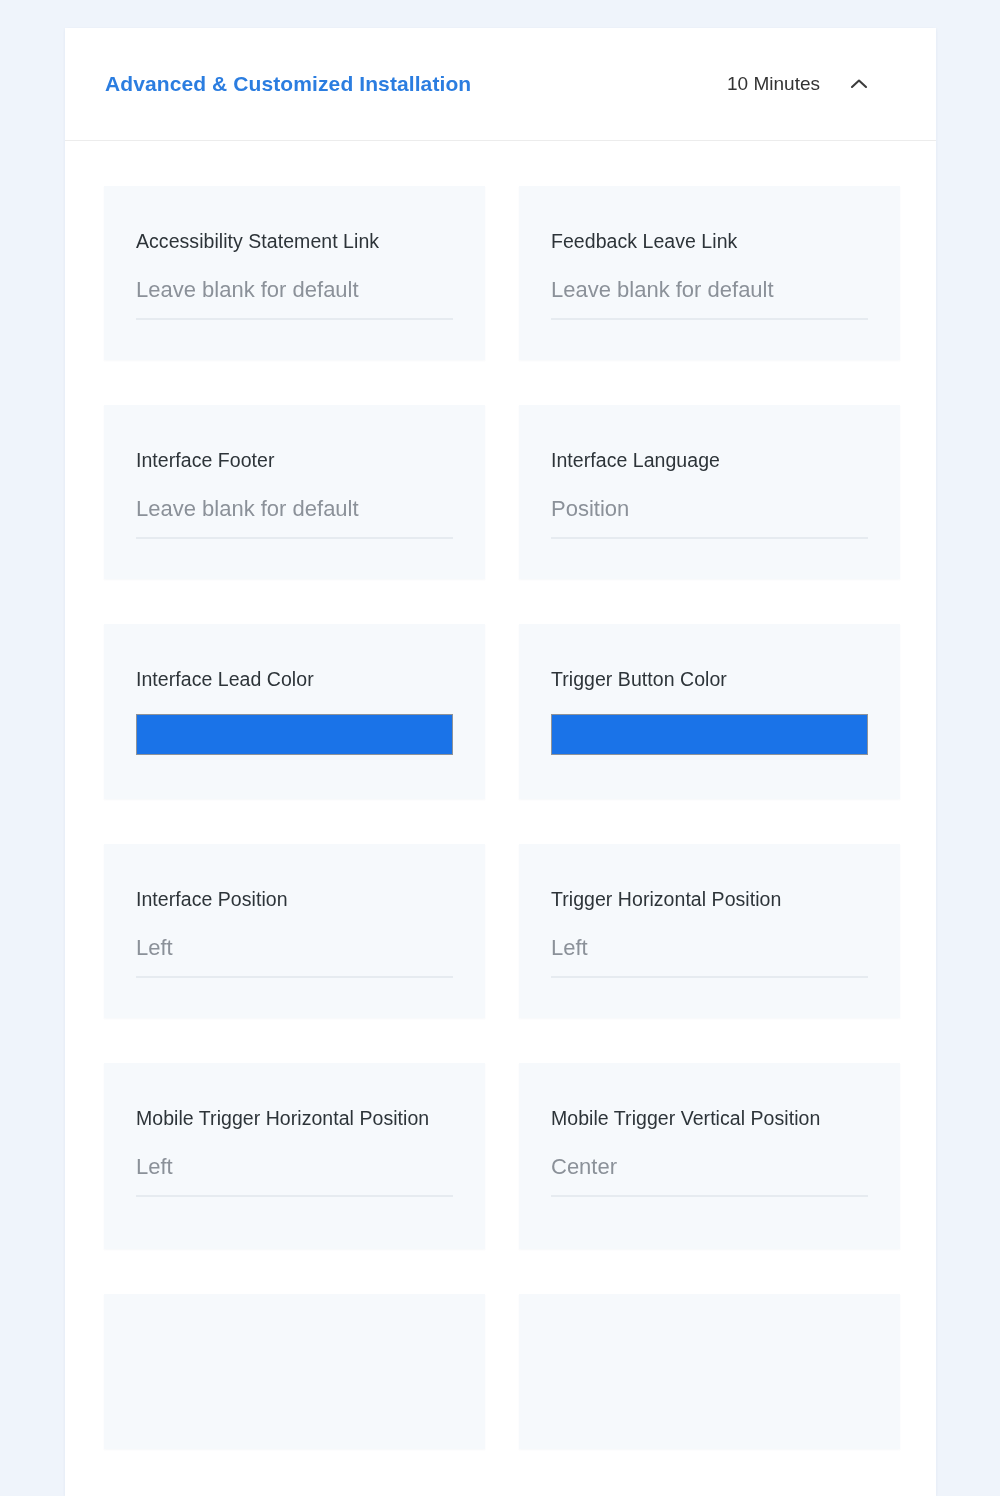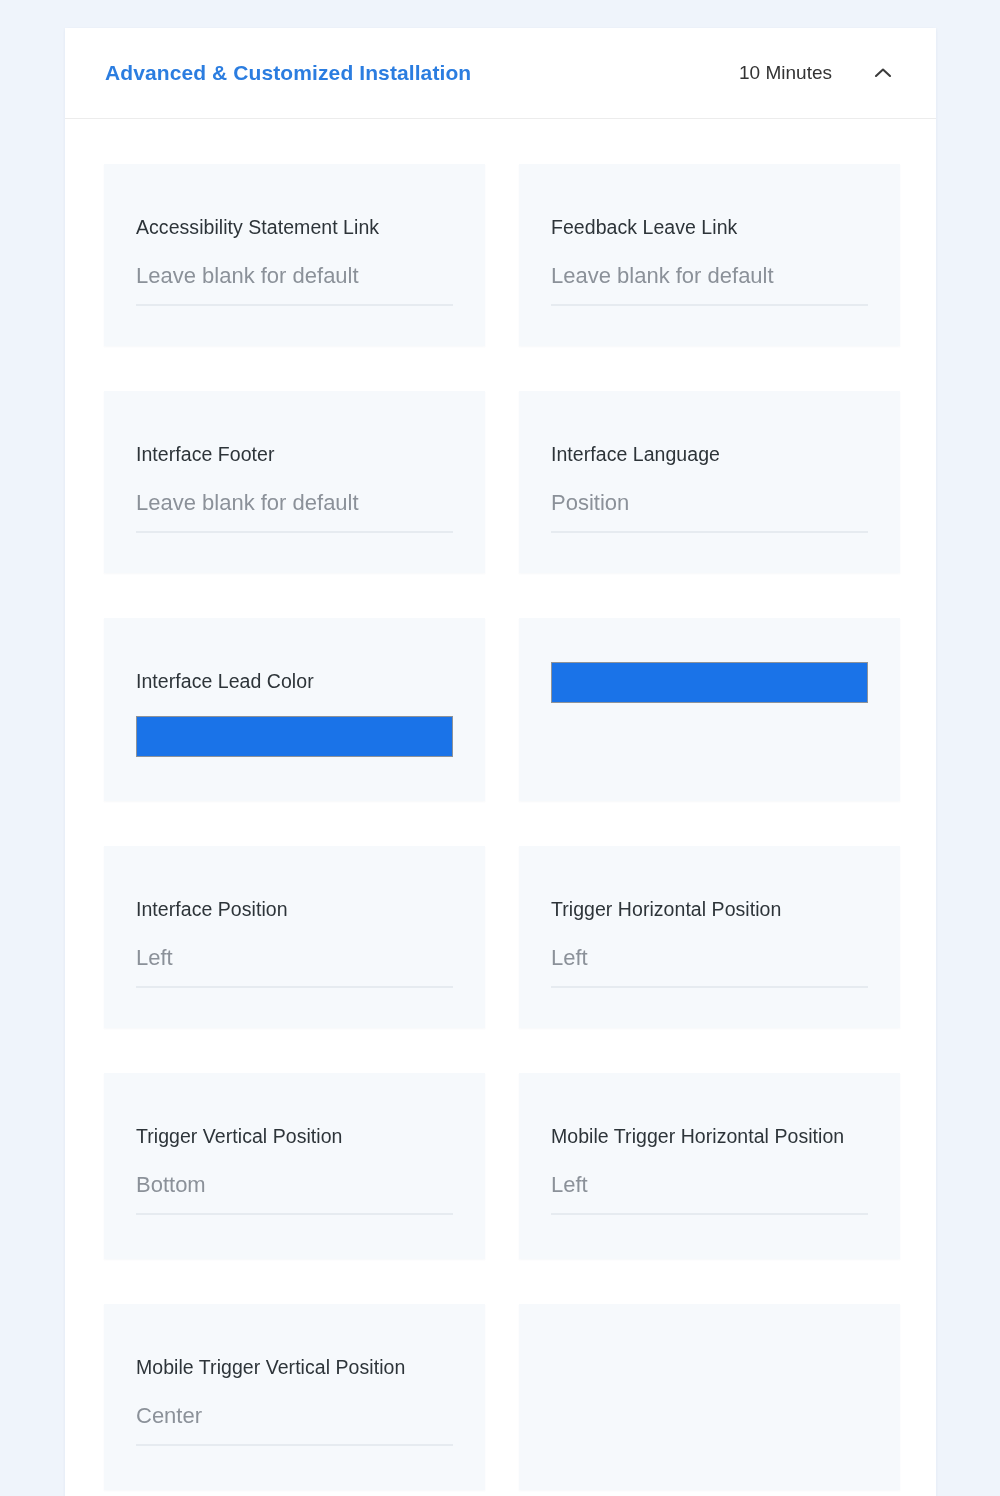--- a/index.html
+++ b/index.html
@@ -29,40 +29,40 @@
     width: 871px;
     min-height: 1468px;
     background: #ffffff;
     box-shadow: 0 1px 3px rgba(30, 60, 110, 0.07);
     overflow: hidden;
   }
 
   
   .panel-header {
     position: relative;
-    height: 91px;
+    height: 113px;
     border-bottom: 1px solid #ececec;
     display: flex;
     align-items: center;
     justify-content: space-between;
-    padding: 0 40px 0 40px;
+    padding: 0 64px 0 40px;
     box-sizing: border-box;
     background: #fff;
   }
   .panel-title {
     font-size: 21px;
     font-weight: bold;
     color: #2b7de0;
     letter-spacing: 0.1px;
     white-space: nowrap;
   }
   .header-right {
     display: flex;
     align-items: center;
-    gap: 38px;
+    gap: 26px;
   }
   .duration {
     font-size: 19px;
     color: #333333;
     white-space: nowrap;
   }
   .chevron {
     display: block;
     width: 26px;
     height: 26px;
@@ -91,21 +91,21 @@
   }
   .field-card.color-card {
     min-height: 173px;
     padding-bottom: 44px;
   }
 
   .field-label {
     font-size: 19.5px;
     color: #2d3439;
     line-height: 1.62;
-    margin: 8px 0 18px 0;
+    margin: 0 0 18px 0;
     letter-spacing: 0.05px;
   }
 
   .field-input {
     font-size: 22px;
     color: #8b9199;
     line-height: 1.3;
     padding-bottom: 14px;
     border-bottom: 2px solid #e6ebf0;
     min-height: 22px;
@@ -154,33 +154,30 @@
         </div>
         <div class="field-card">
           <div class="field-label">Interface Language</div>
           <div class="field-input">Position</div>
         </div>
         <div class="field-card color-card">
           <div class="field-label">Interface Lead Color</div>
           <div class="color-swatch" style="background: rgb(26, 115, 232);"></div>
         </div>
         <div class="field-card color-card">
+          <div class="field-label">Trigger Button Color</div>
           <div class="color-swatch" style="background: rgb(26, 115, 232);"></div>
         </div>
         <div class="field-card">
           <div class="field-label">Interface Position</div>
           <div class="field-input">Left</div>
         </div>
         <div class="field-card">
           <div class="field-label">Trigger Horizontal Position</div>
           <div class="field-input">Left</div>
-        </div>
-        <div class="field-card">
-          <div class="field-label">Trigger Vertical Position</div>
-          <div class="field-input">Bottom</div>
         </div>
         <div class="field-card tall">
           <div class="field-label">Mobile Trigger Horizontal Position</div>
           <div class="field-input">Left</div>
         </div>
         <div class="field-card tall">
           <div class="field-label">Mobile Trigger Vertical Position</div>
           <div class="field-input">Center</div>
         </div>
         <div class="field-card"></div>

